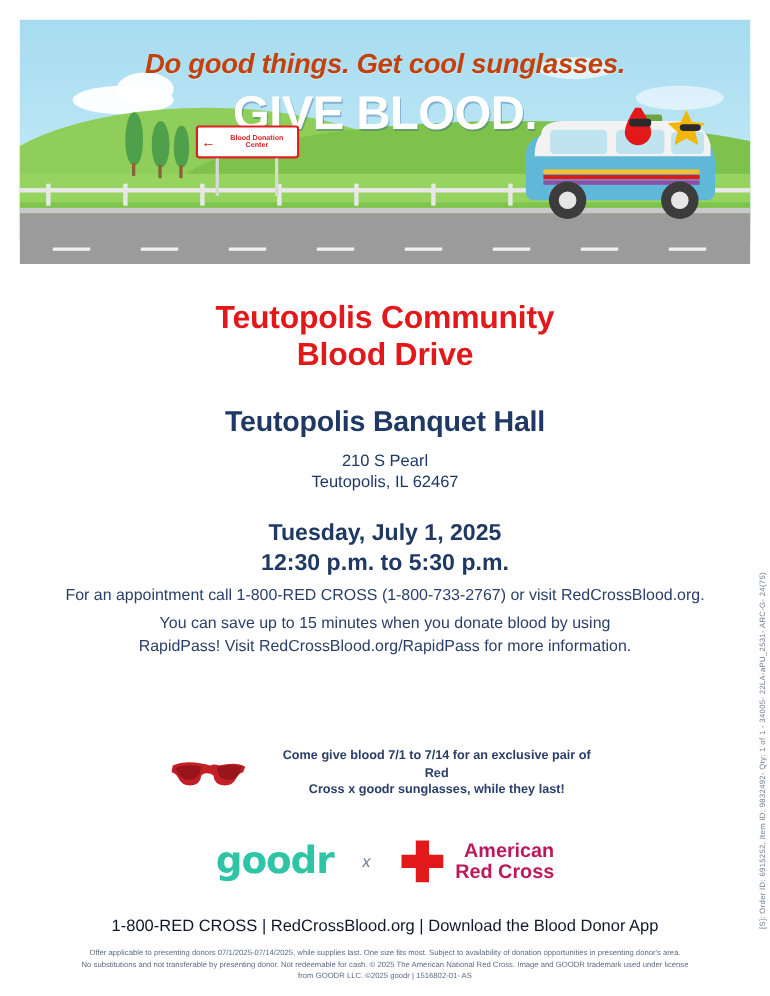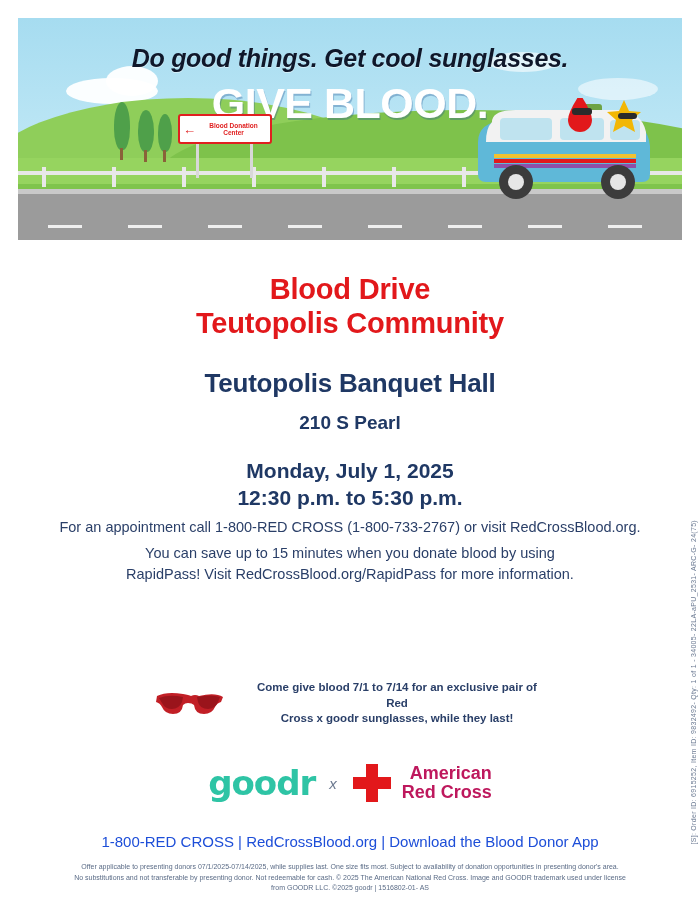--- a/index.html
+++ b/index.html
@@ -114,21 +114,21 @@
   .headline-wrap {
     position: absolute;
     left: 0; right: 0;
     top: 26px;
     text-align: center;
     z-index: 5;
   }
   .headline1 {
     font-size: 25px;
     font-weight: bold;
-    color: #0f172a;
+    color: #c2410c;
     letter-spacing: -.3px;
     font-style: italic;
     text-shadow: 0 1px 0 rgba(255,255,255,.45);
   }
   .headline2 {
     margin-top: 6px;
     font-size: 43px;
     font-weight: bold;
     color: #ffffff;
     letter-spacing: -.5px;
@@ -211,22 +211,22 @@
   }
   .venue {
     margin-top: 28px;
     font-size: 26px;
     font-weight: bold;
     color: #1f3864;
     letter-spacing: -.2px;
   }
   .address {
     margin-top: 12px;
-    font-size: 19px;
-    font-weight: bold;
+    font-size: 15px;
+    font-weight: normal;
     color: #1f3864;
     line-height: 1.25;
   }
   .datetime {
     margin-top: 22px;
     font-size: 21px;
     font-weight: bold;
     color: #1f3864;
     line-height: 1.3;
   }
@@ -267,21 +267,21 @@
   }
 
   
   .logos {
     position: absolute;
     left: 0; right: 0;
     top: 762px;
     display: flex;
     align-items: center;
     justify-content: center;
-    gap: 14px;
+    gap: 26px;
   }
   .goodr-logo {
     font-size: 34px;
     font-weight: bold;
     color: #2ec4a5;
     letter-spacing: -1px;
     font-family: "DejaVu Sans", sans-serif;
   }
   .logo-x {
     font-size: 15px;
@@ -306,21 +306,21 @@
     text-align: right;
   }
 
   
   .footer-line {
     position: absolute;
     left: 0; right: 0;
     top: 833px;
     text-align: center;
     font-size: 15px;
-    color: #1d4ed8;
+    color: #0f172a;
   }
   .disclaimer {
     position: absolute;
     left: 40px;
     right: 40px;
     top: 862px;
     text-align: center;
     font-size: 7px;
     color: #5a6b86;
     line-height: 1.5;
@@ -423,32 +423,33 @@
   <div class="road-line" style="left:190px;"></div>
   <div class="road-line" style="left:270px;"></div>
   <div class="road-line" style="left:350px;"></div>
   <div class="road-line" style="left:430px;"></div>
   <div class="road-line" style="left:510px;"></div>
   <div class="road-line" style="left:590px;"></div>
 </div>
 
 <div class="content">
   <div class="drive-title">
+    <div>Teutopolis Community</div>
     <div>Blood Drive</div>
-    <div>Teutopolis Community</div>
   </div>
 
   <div class="venue">Teutopolis Banquet Hall</div>
 
   <div class="address">
     <div>210 S Pearl</div>
+    <div>Teutopolis, IL 62467</div>
   </div>
 
   <div class="datetime">
-    <div>Monday, July 1, 2025</div>
+    <div>Tuesday, July 1, 2025</div>
     <div>12:30 p.m. to 5:30 p.m.</div>
   </div>
 
   <div class="para">For an appointment call 1-800-RED CROSS (1-800-733-2767) or visit RedCrossBlood.org.</div>
   <div class="para narrow">You can save up to 15 minutes when you donate blood by using RapidPass! Visit RedCrossBlood.org/RapidPass for more information.</div>
 </div>
 
 <div class="promo">
   <div>
     <svg width="72" height="34" viewBox="0 0 72 34">

